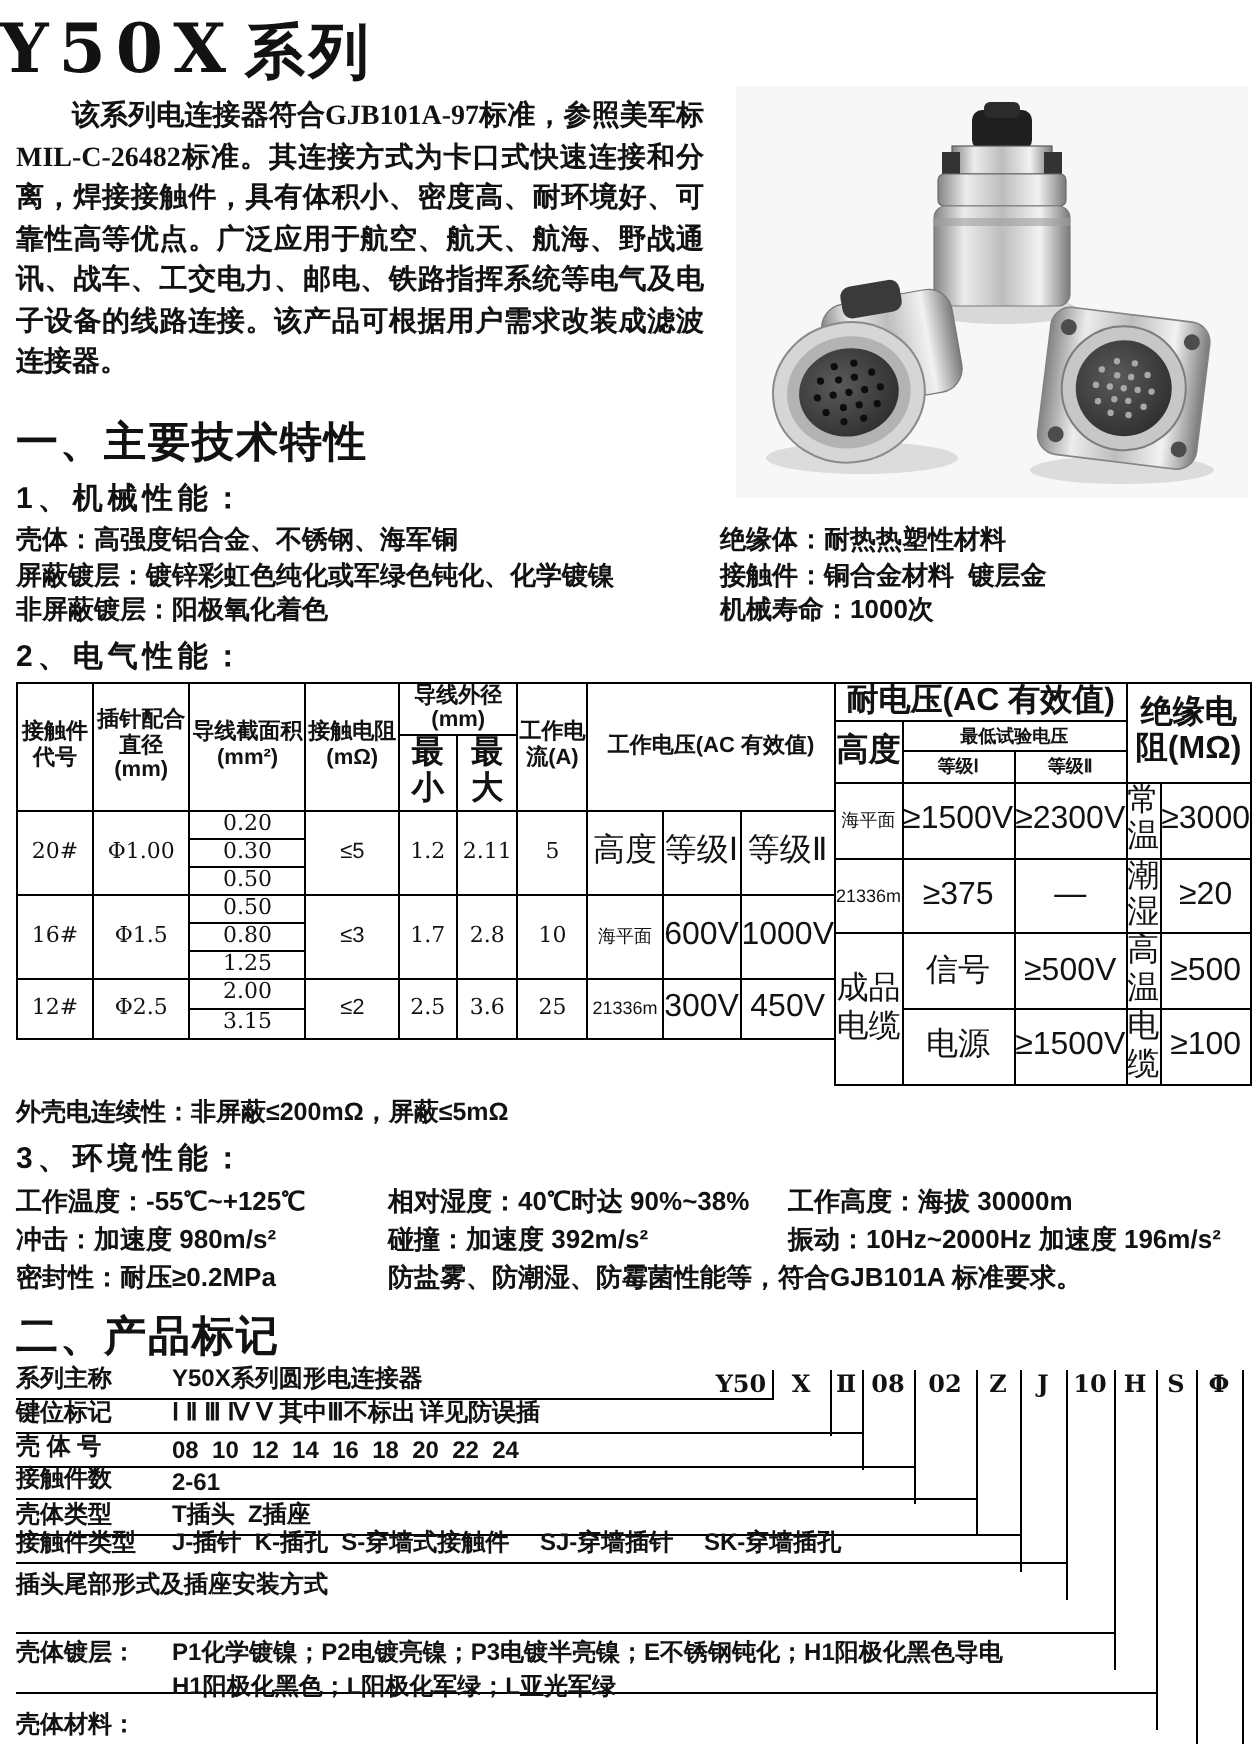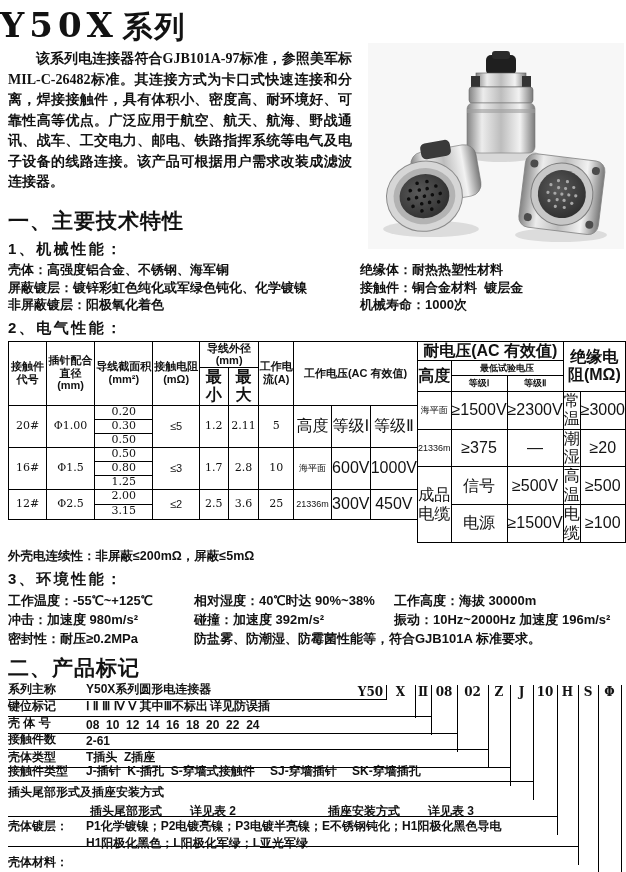--- a/index.html
+++ b/index.html
@@ -378,26 +378,20 @@
   <div class="mrow" style="width:503px;height:18px">
     <span class="lbl">壳体类型</span>
     <span class="pre">T插头  Z插座</span>
   </div>
   <div class="mrow" style="width:526px;height:14px">
     <span class="lbl">接触件类型</span>
     <span class="pre">J-插针  K-插孔  S-穿墙式接触件　 SJ-穿墙插针　 SK-穿墙插孔</span>
   </div>
   <div class="mrow" style="width:550px;height:35px;display:block;padding-bottom:0">
     <div style="padding-top:2px">插头尾部形式及插座安装方式</div>
-    <div style="display:flex;margin-left:82px;padding-top:2px">
-      <span class="pre">插头尾部形式</span>
-      <span class="pre" style="margin-left:28px">详见表 2</span>
-      <span class="pre" style="margin-left:92px">插座安装方式</span>
-      <span class="pre" style="margin-left:28px">详见表 3</span>
-    </div>
   </div>
   <div class="mrow" style="width:571px;height:30px;align-items:flex-start;padding-top:1px">
     <span class="lbl">壳体镀层：</span>
     <span>
       <span class="two-line pre">P1化学镀镍；P2电镀亮镍；P3电镀半亮镍；E不锈钢钝化；H1阳极化黑色导电</span>
       <span class="two-line pre">H1阳极化黑色；L阳极化军绿；L亚光军绿</span>
     </span>
   </div>
   <div class="mrow" style="width:591px;height:26px">
     <span class="lbl">壳体材料：</span>

